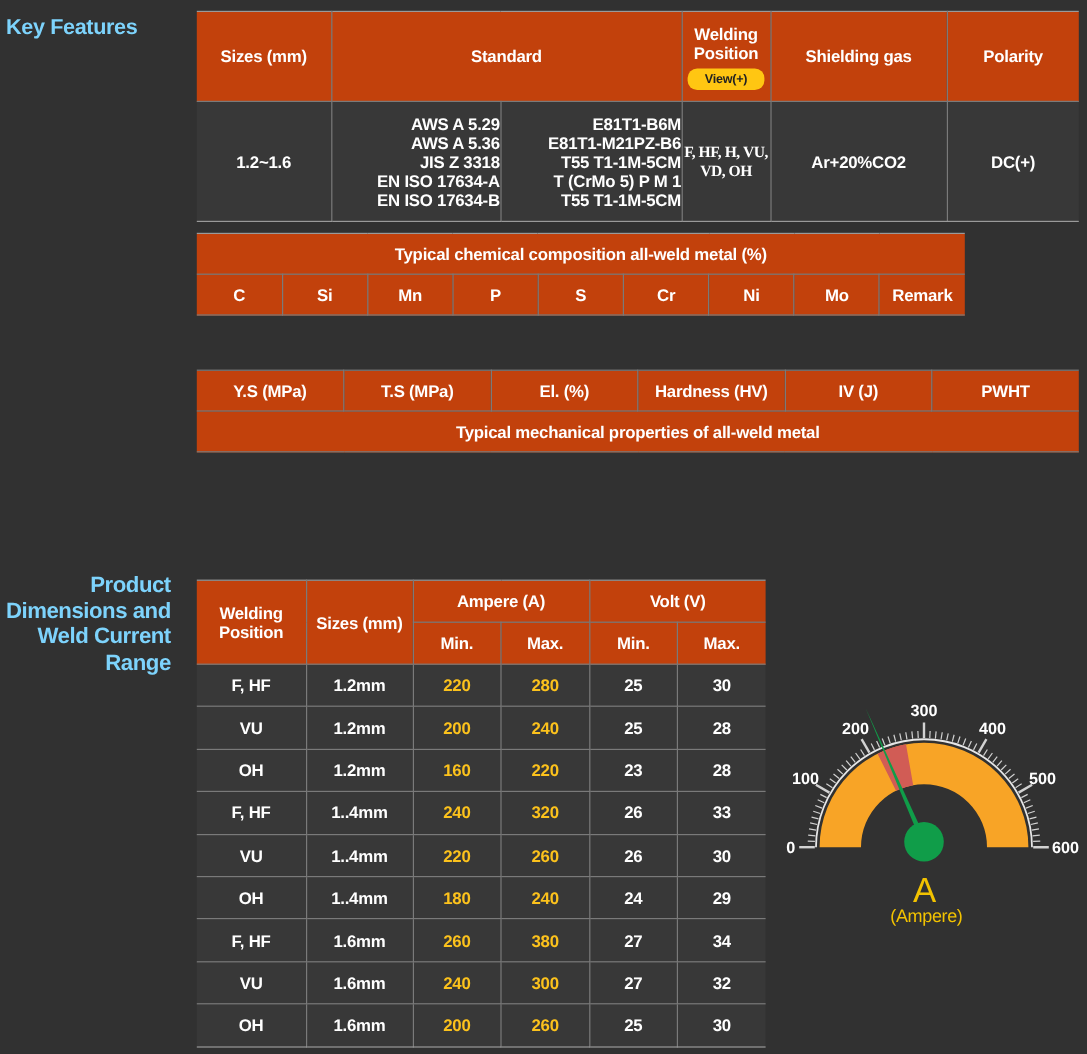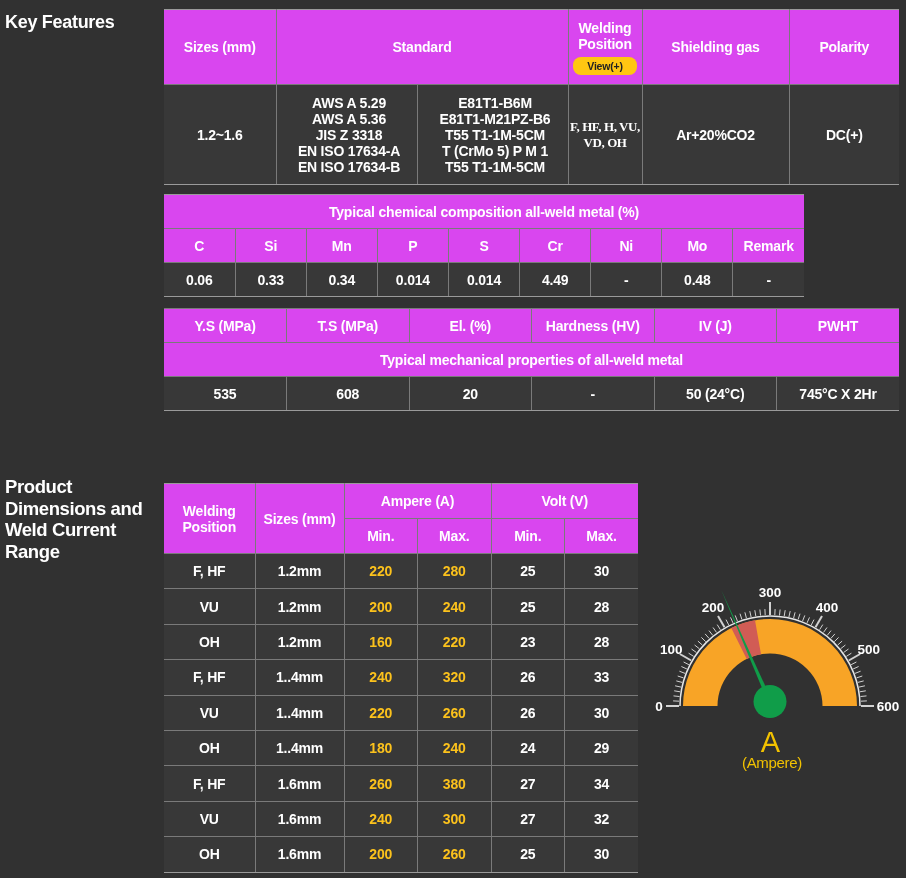--- a/index.html
+++ b/index.html
@@ -1,27 +1,27 @@
 <!DOCTYPE html>
 <html><head><meta charset="utf-8"><style>
 * { margin:0; padding:0; box-sizing:border-box; }
 html,body { width:906px; height:878px; background:#313131; overflow:hidden;
   font-family:"Liberation Sans", sans-serif; }
 body { position:relative; }
-.title { position:absolute; color:#ffffff; }
+.title { position:absolute; color:#7dd3fc;text-align:right; }
 table { border-collapse:collapse; table-layout:fixed; position:absolute; }
 td,th { border:1px solid #7a7a7a; color:#fff; font-weight:bold; font-size:14px; letter-spacing:-0.2px;
   text-align:center; vertical-align:middle; line-height:16px; }
-th { background:#d946ef; }
+th { background:#c2410c; }
 td { background:#383838; }
 tr > *:first-child { border-left:none; }
 tr > *:last-child { border-right:none; }
 .tt { border-top-color:#9a9a9a; }
 .bb { border-bottom-color:#9a9a9a; }
-.left { text-align:center; padding-left:5px; }
+.left { text-align:right; padding-left:5px; }
 .yel { color:#FCC21C;text-align:center; }
 .pos2 { font-size:13px; letter-spacing:-0.4px; white-space:nowrap;font-family:Liberation Serif, serif; }
 .pill { display:inline-block; background:#FFC612; color:#222; font-size:10.5px;
   font-weight:bold; border-radius:8px; width:64px; height:18px; line-height:18px; padding:0; margin-top:5px; }
 </style></head><body>
 
 <div class="title" style="left:5px;top:12px;font-size:18px;font-weight:700;letter-spacing:-0.3px;">Key Features</div>
 
 <div class="title" style="left:5px;top:476px;font-size:18.5px;font-weight:700;line-height:21.6px;letter-spacing:-0.4px;">Product<br>Dimensions and<br>Weld Current<br>Range</div>
 
@@ -62,54 +62,35 @@
         <th>C</th>
         <th>Si</th>
         <th>Mn</th>
         <th>P</th>
         <th>S</th>
         <th>Cr</th>
         <th>Ni</th>
         <th>Mo</th>
         <th>Remark</th>
       </tr>
-<tr style="height:34px;">
-        <td class="bb">0.06</td>
-        <td class="bb">0.33</td>
-        <td class="bb">0.34</td>
-        <td class="bb">0.014</td>
-        <td class="bb">0.014</td>
-        <td class="bb">4.49</td>
-        <td class="bb">-</td>
-        <td class="bb">0.48</td>
-        <td class="bb">-</td>
-      </tr>
 </tbody>
   </table>
 
 <table style="left:164px;top:308px;width:735px;">
 <tbody>
       <tr style="height:34px;">
         <th>Y.S (MPa)</th>
         <th>T.S (MPa)</th>
         <th>El. (%)</th>
         <th>Hardness (HV)</th>
         <th>IV (J)</th>
         <th>PWHT</th>
       </tr>
 <tr style="height:34px;">
         <th class="tt" colspan="6">Typical mechanical properties of all-weld metal</th>
-      </tr>
-<tr style="height:34px;">
-        <td class="bb">535</td>
-        <td class="bb">608</td>
-        <td class="bb">20</td>
-        <td class="bb">-</td>
-        <td class="bb">50 (24°C)</td>
-        <td class="bb">745°C X 2Hr</td>
       </tr>
 </tbody>
   </table>
 
 <table style="left:164px;top:483px;width:474px;">
 <colgroup>
       <col style="width:91px">
       <col style="width:89px">
       <col style="width:73.5px">
       <col style="width:73.5px">

